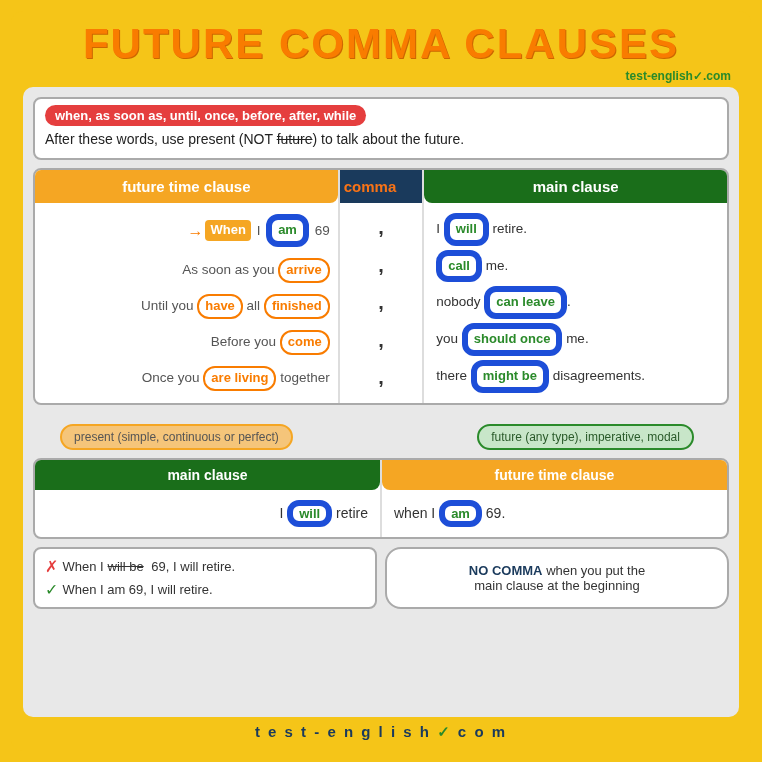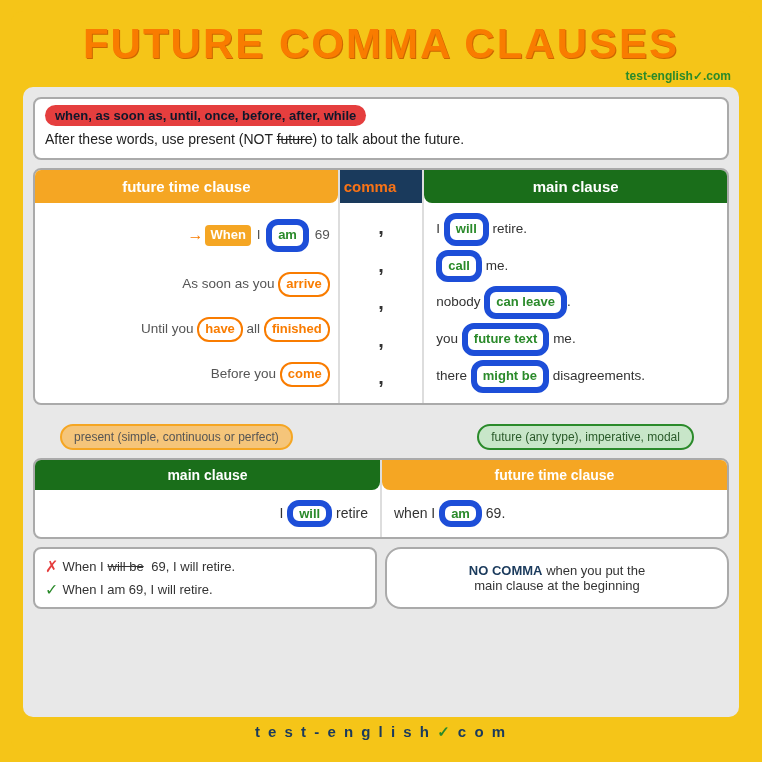--- a/index.html
+++ b/index.html
@@ -54,21 +54,21 @@
     }
     
     .info-box {
       background: white;
       border: 2px solid #aaa;
       border-radius: 8px;
       padding: 6px 10px 8px 10px;
     }
     .info-pill {
       background: #e53e3e;
-      color: #0f172a;
+      color: #ffffff;
       border-radius: 20px;
       padding: 3px 10px;
       font-size: 13px;
       font-weight: bold;
       display: inline-block;
       margin-bottom: 4px;
     }
     .info-text {
       font-size: 14px;
       color: #222;
@@ -353,20 +353,23 @@
             </div>
 
             <div class="clause-row">
               Until you <span class="pill-orange-outline">have</span> all <span class="pill-orange-outline">finished</span>
             </div>
 
             <div class="clause-row">
               Before you <span class="pill-orange-outline">come</span>
             </div>
 
+            <div class="clause-row">
+              Once you <span class="pill-orange-outline">are living</span> together
+            </div>
           </div>
         </div>
 
         <div class="col-comma">
           <div class="col-comma-header">comma</div>
           <div class="col-comma-body">
             <div class="comma-mark">,</div>
             <div class="comma-mark">,</div>
             <div class="comma-mark">,</div>
             <div class="comma-mark">,</div>
@@ -380,21 +383,21 @@
             <div class="main-clause-row">
               I <span class="pill-green-outline">will</span> retire.
             </div>
             <div class="main-clause-row">
               <span class="pill-green-outline">call</span> me.
             </div>
             <div class="main-clause-row">
               nobody <span class="pill-green-outline">can leave</span>.
             </div>
             <div class="main-clause-row">
-              you <span class="pill-green-outline">future text</span> me.
+              you <span class="pill-green-outline">should once</span> me.
             </div>
             <div class="main-clause-row">
               there <span class="pill-green-outline">might be</span> disagreements.
             </div>
           </div>
         </div>
 
       </div>
     </div>
 

